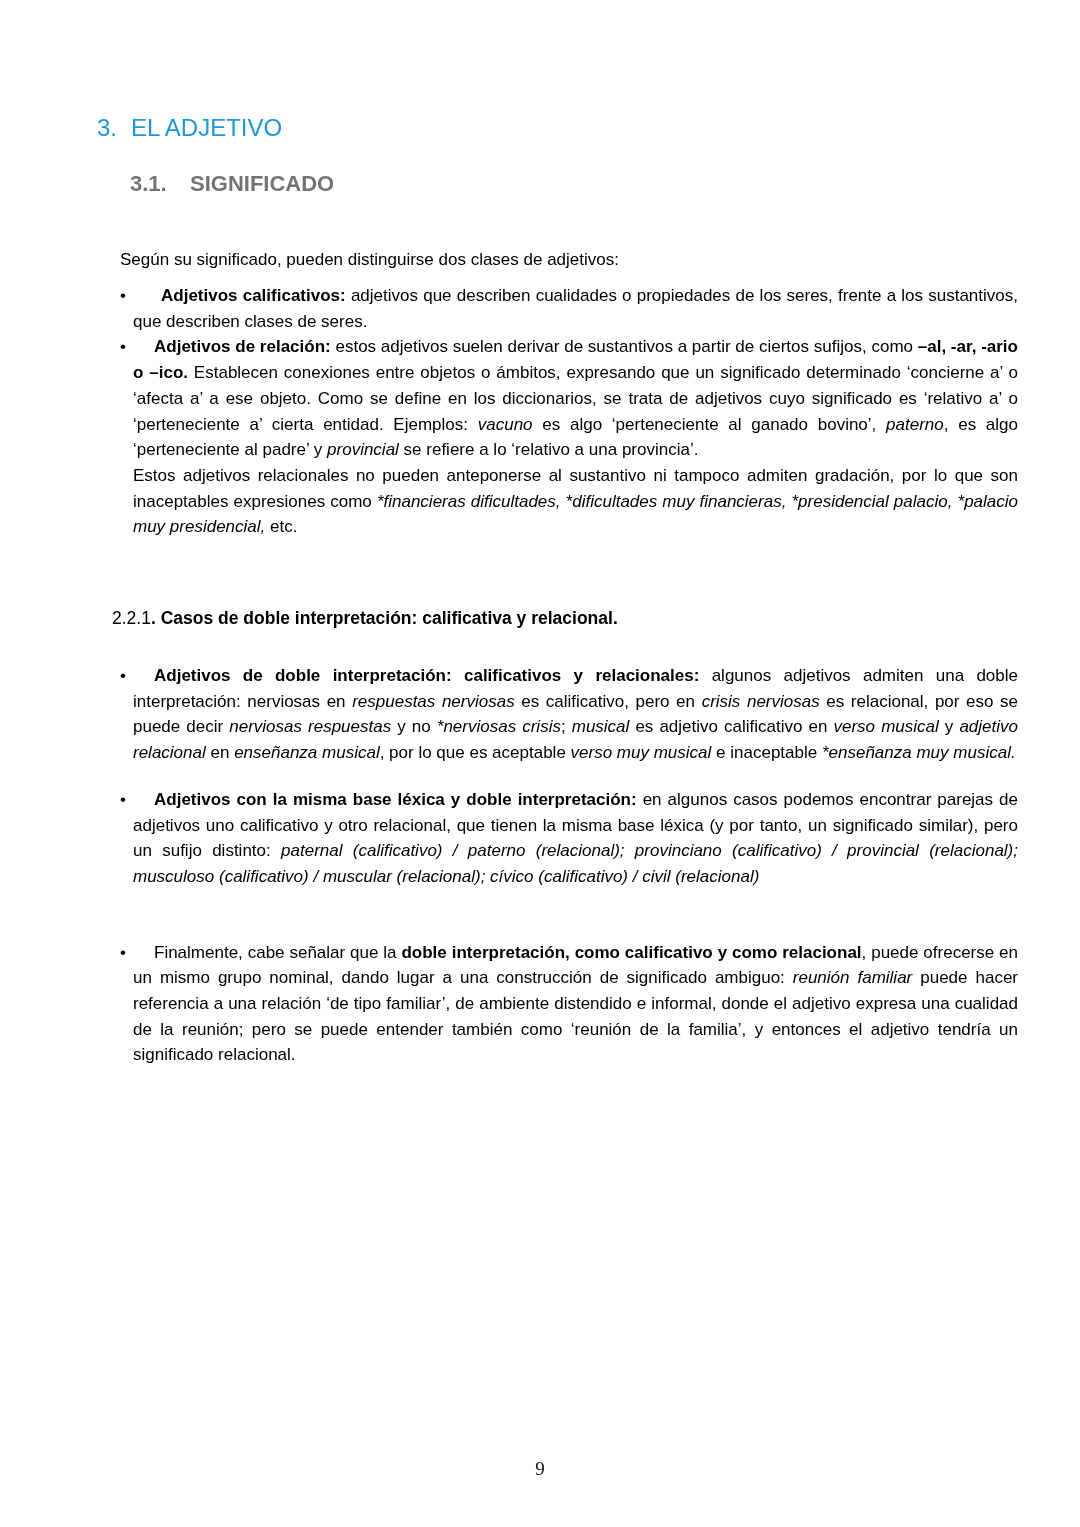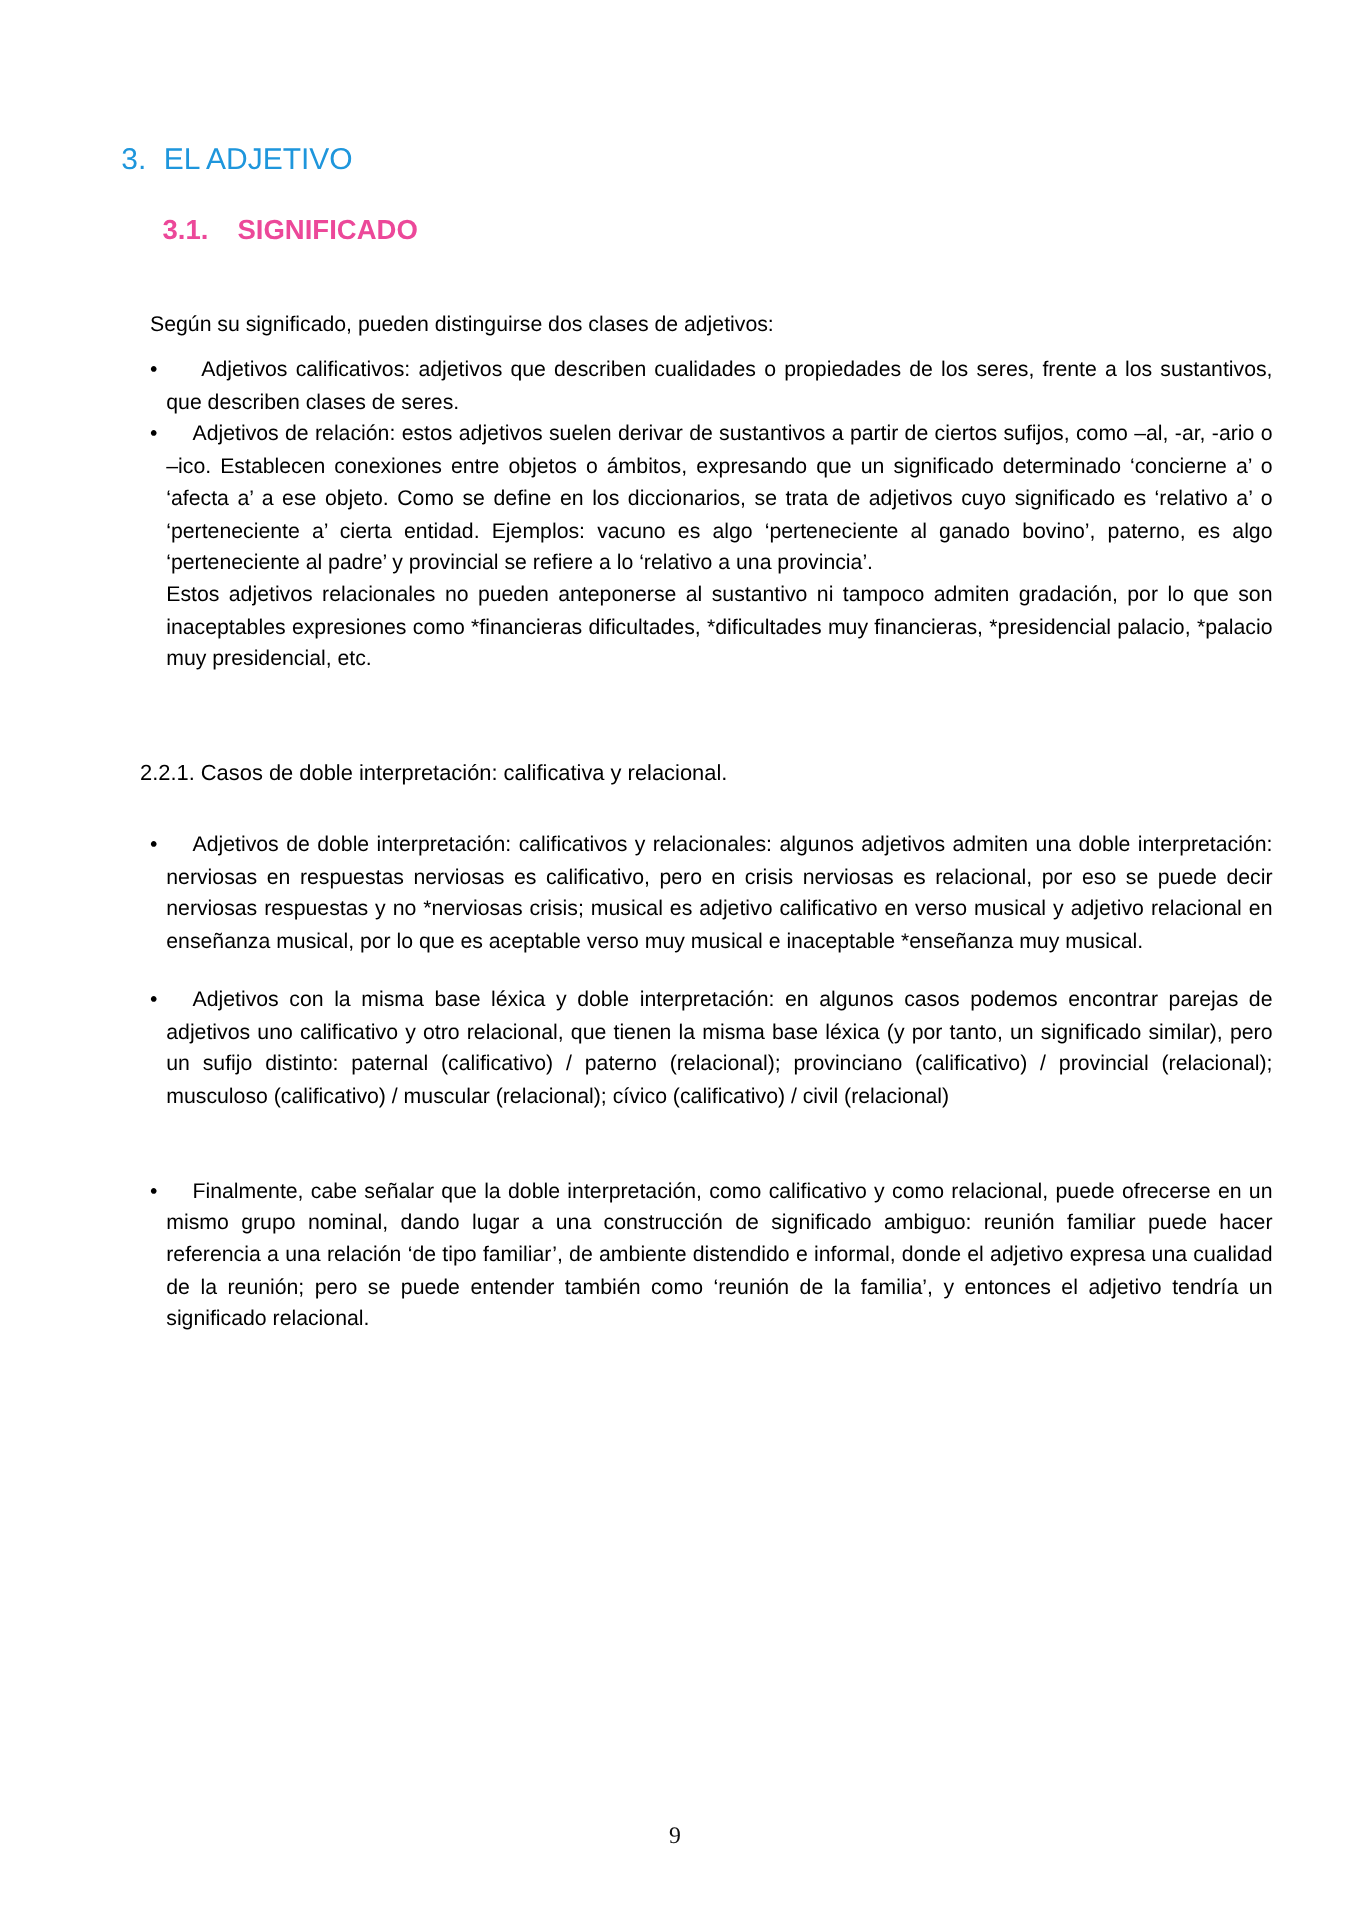--- a/index.html
+++ b/index.html
@@ -22,21 +22,21 @@
     color: #1e96dc;
     white-space: nowrap;
   }
   .h1 .num { display: inline-block; width: 34px; }
   .h2 {
     position: absolute;
     left: 130px;
     top: 171px;
     font-size: 22px;
     font-weight: bold;
-    color: #ec4899;
+    color: #737373;
     white-space: nowrap;
   }
   .h2 .num { display: inline-block; width: 60px; }
 
   
   .intro {
     position: absolute;
     left: 120px;
     top: 227px;
     width: 900px;
@@ -77,22 +77,22 @@
   .list-b li.gap-large { margin-top: 50px; }
   .marker {
     position: absolute;
     left: -13px;
     top: 0;
     text-indent: 0;
     font-size: 17px;
   }
 
   .run-n { font-weight: normal; font-style: normal; }
-  .run-b { font-weight: normal; }
-  .run-i { }
+  .run-b { font-weight: bold; }
+  .run-i { font-style: italic; }
 
   .footer {
     position: absolute;
     left: 0;
     top: 1458px;
     width: 1080px;
     text-align: center;
     font-family: "Liberation Serif", "DejaVu Serif", serif;
     font-size: 19px;
     color: #111111;

